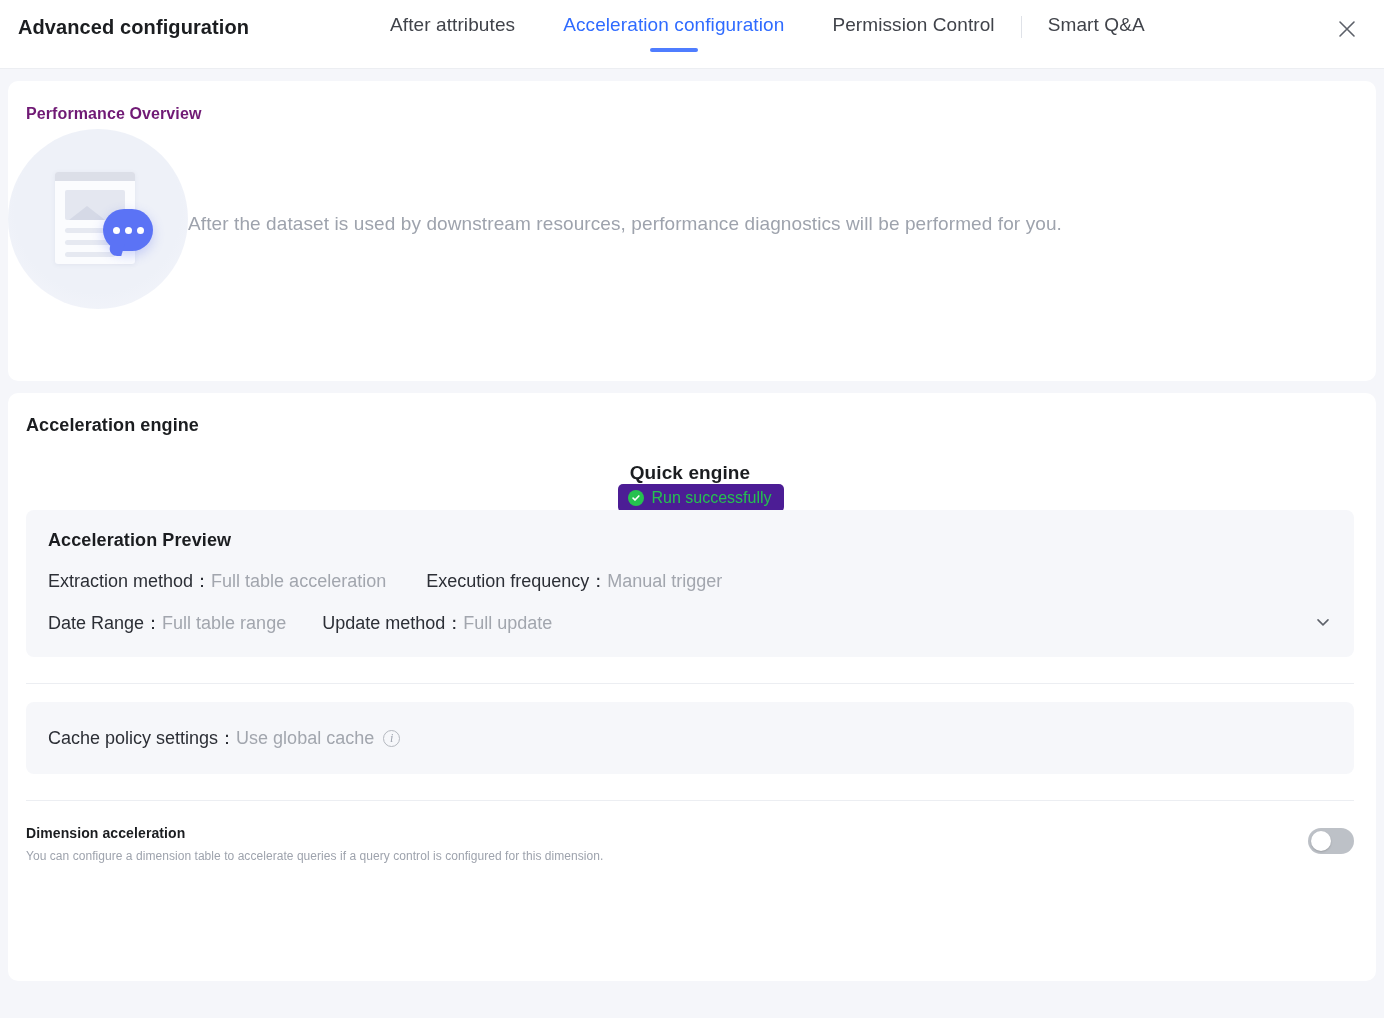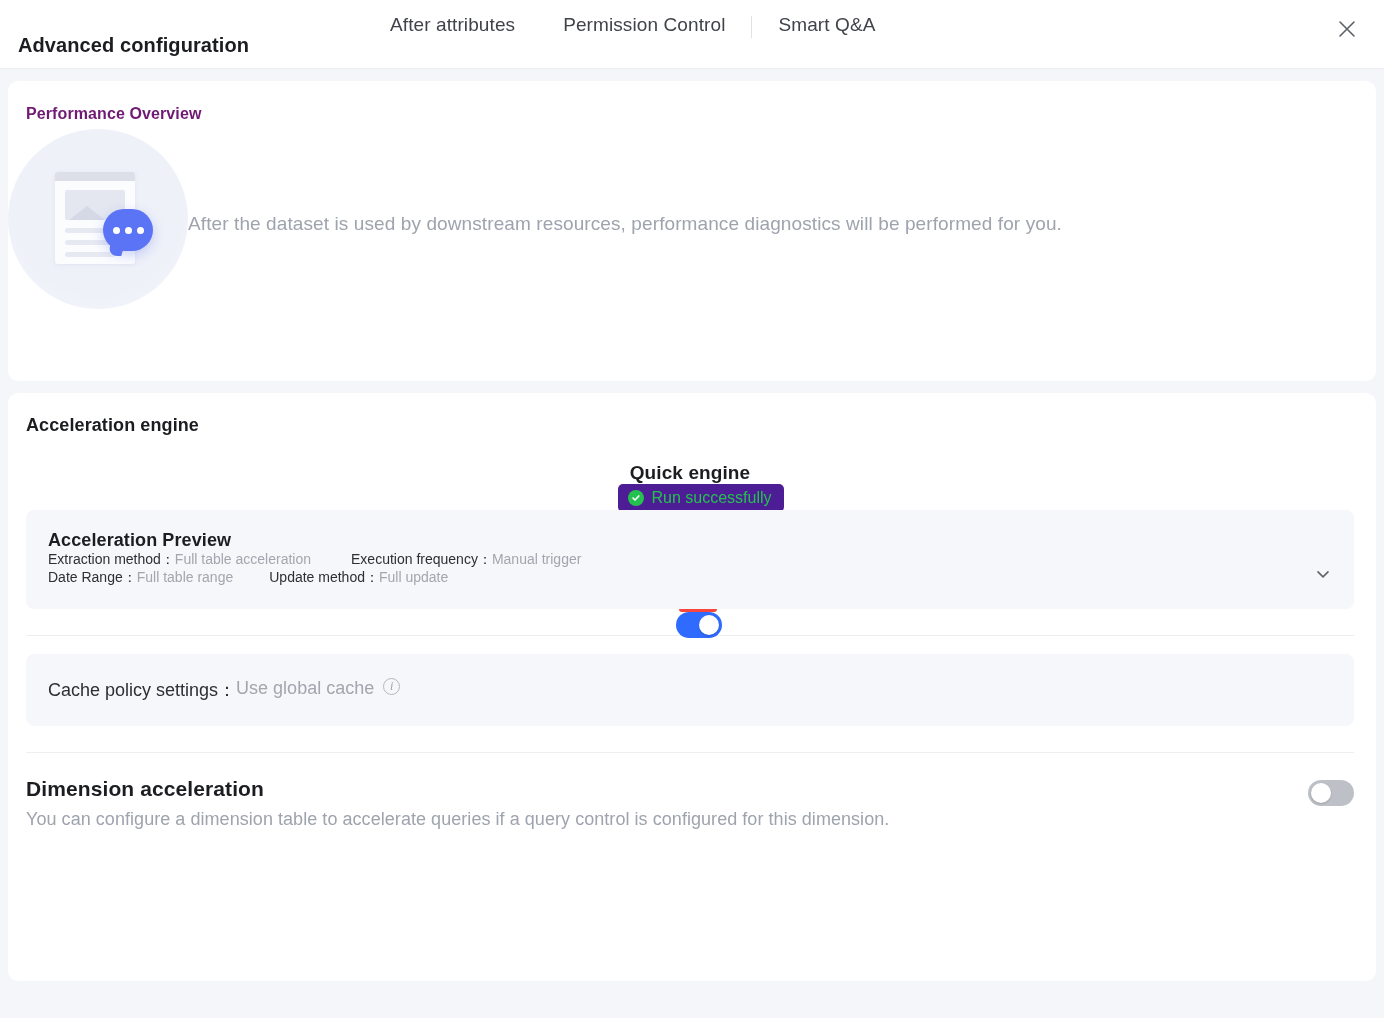--- a/index.html
+++ b/index.html
@@ -16,21 +16,21 @@
   .header {
     position: relative;
     height: 69px;
     background: #ffffff;
     border-bottom: 1px solid #eceef2;
     display: flex;
     align-items: flex-start;
   }
   .header-title {
     position: absolute;
-    left: 18px; top: 34px;
+    left: 18px; top: 16px;
     font-size: 20px;
     font-weight: 700;
     color: #1b1d20;
     letter-spacing: .1px;
   }
   .tabs {
     position: absolute;
     left: 366px; top: 14px;
     display: flex;
     align-items: center;
@@ -240,21 +240,22 @@
     background: #f6f7fa;
     border-radius: 8px;
     padding: 20px 22px 22px 22px;
     position: relative;
   }
   .preview-title {
     font-size: 18px; font-weight: 700; color: #1b1d20;
     letter-spacing: .1px;
   }
   .kv-row {
-    font-size: 14px;
+    margin-top: 18px;
+    font-size: 18px;
     display: flex;
     align-items: baseline;
     text-align: right;
   }
   .kv-label { color: #2c2f36; white-space: pre; }
   .kv-value { color: #a2a6ae; }
   .kv-gap-1 { display: inline-block; width: 40px; }
   .kv-gap-2 { display: inline-block; width: 36px; }
   .chevron {
     position: absolute;
@@ -277,55 +278,59 @@
     height: 32px;
   }
   .cache-title { font-size: 19px; font-weight: 700; color: #1b1d20; letter-spacing: .1px; }
 
   .cache-box {
     margin: 18px 22px 0 18px;
     background: #f6f7fa;
     border-radius: 8px;
     padding: 24px 22px;
     font-size: 18px;
-    display: flex; 
+    display: flex; align-items: center;
   }
   .info-i {
     width: 17px; height: 17px;
     border: 1.6px solid #b4b8bf;
     border-radius: 50%;
     display: inline-flex; align-items: center; justify-content: center;
     font-size: 12px; color: #9ea3ad;
     margin-left: 9px;
     font-family: "Liberation Serif", serif;
     font-style: italic;
     cursor: pointer;
     flex: none;
   }
 
   .dim-row {
     display: flex; align-items: flex-start;
     padding: 0 22px 0 18px;
     margin-top: 24px;
   }
-  .dim-title { font-size: 21px; font-weight: 700; color: #1b1d20; letter-spacing: .1px; }
-  .dim-desc { font-size: 18px; color: #9ea3ad; margin-top: 8px; letter-spacing: .05px; }
+  .dim-title { font-size: 14px; font-weight: 700; color: #1b1d20; letter-spacing: .1px; }
+  .dim-desc { font-size: 12px; color: #9ea3ad; margin-top: 8px; letter-spacing: .05px; }
   .dim-toggle-wrap { margin-left: auto; padding-top: 3px; }
 </style>
 </head>
 <body>
 
 <div class="page">
 
   <div class="header">
     <div class="header-title">Advanced configuration</div>
 
     <div class="tabs">
       <div class="tab">
         <span>After attributes</span>
+      </div>
+      <div class="tab active">
+        <span>Acceleration configuration</span>
+        <span class="tab-underline"></span>
       </div>
       <div class="tab">
         <span>Permission Control</span>
       </div>
       <div class="tab-sep"></div>
       <div class="tab">
         <span>Smart Q&amp;A</span>
       </div>
     </div>
 

